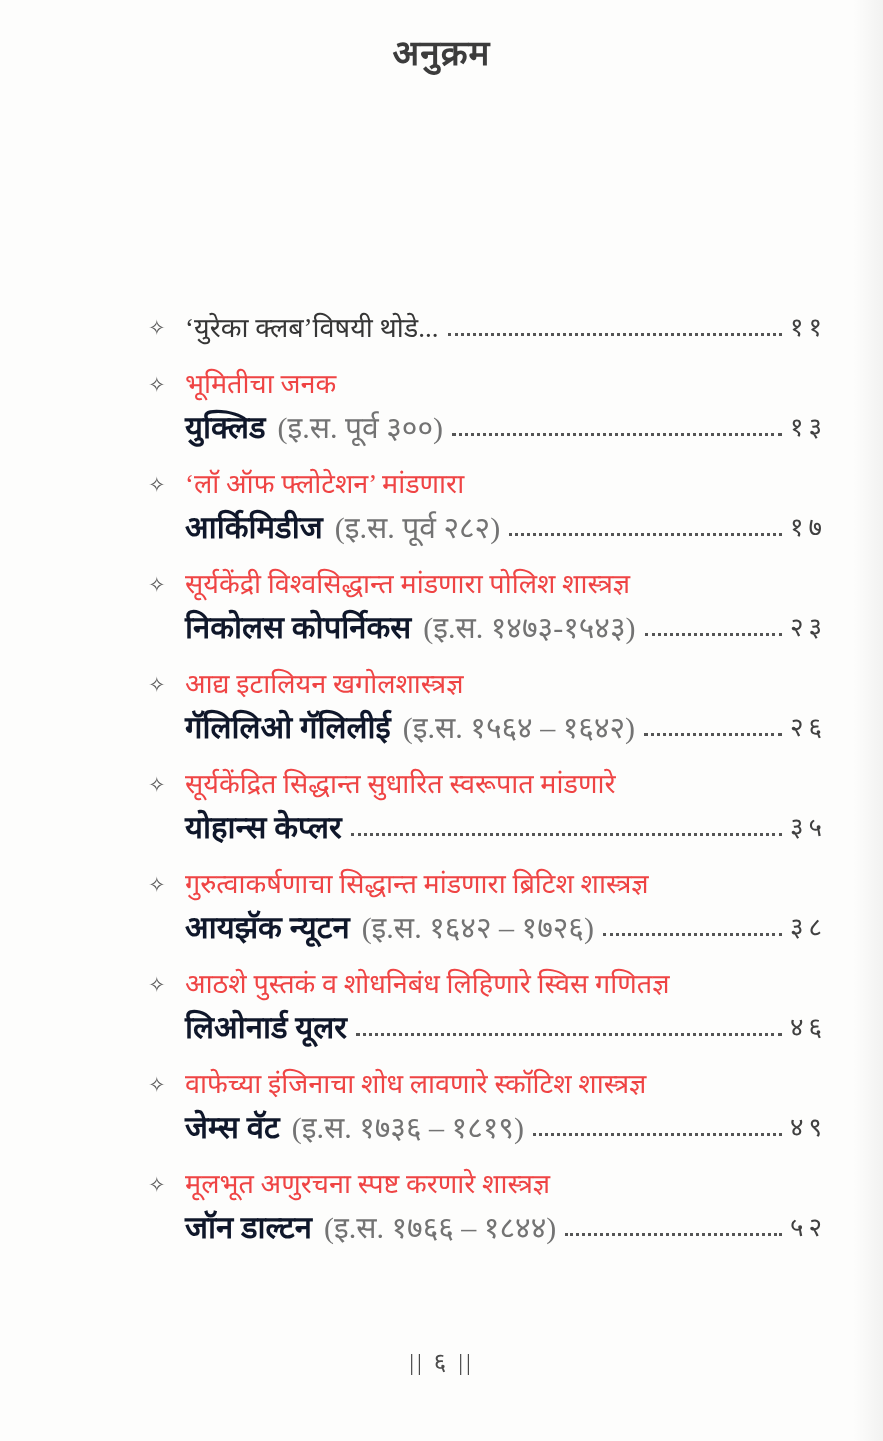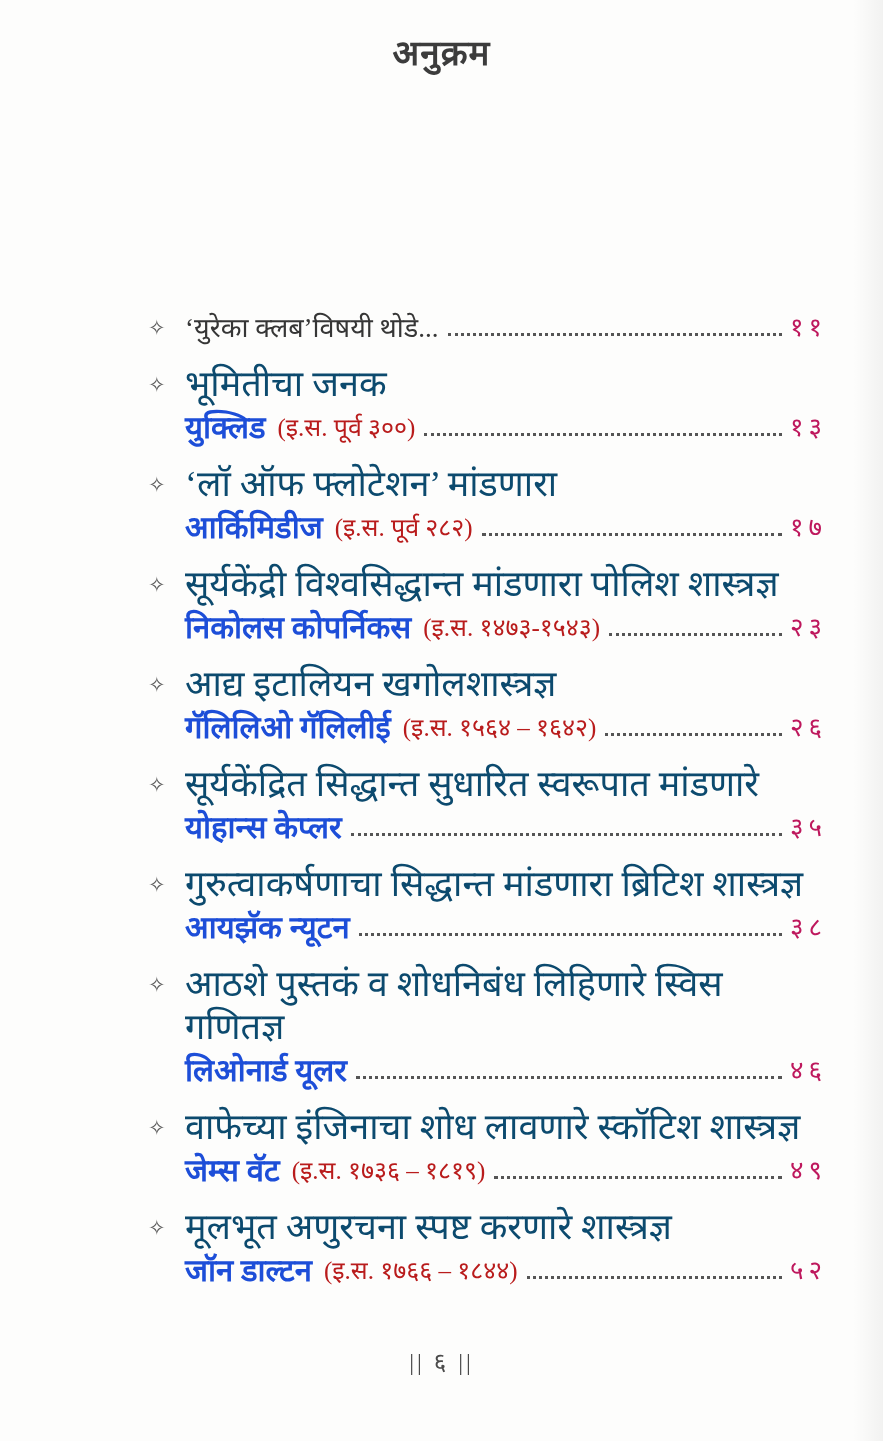--- a/index.html
+++ b/index.html
@@ -34,54 +34,54 @@
   .entry { display: flex; margin-bottom: 13px; }
   .bullet {
     flex: 0 0 37px;
     width: 37px;
     font-size: 21px;
     color: #5a5a5a;
     line-height: 44px;
   }
   .entry-body { flex: 1 1 auto; min-width: 0; }
   .line1 {
-    font-size: 36px;
+    font-size: 27px;
     line-height: 43px;
-    color: #0c4a6e;
+    color: #ef4444;
   }
   .line2 {
     display: flex;
     align-items: flex-start;
     line-height: 44px;
   }
   .name {
     font-size: 31px;
     font-weight: 700;
     white-space: nowrap;
-    color: #1d4ed8;
+    color: #0f172a;
   }
   .entry.plain .name { font-size: 27px; font-weight: 400; color: #363636; }
   .years {
-    font-size: 25px;
+    font-size: 30px;
     margin-left: 12px;
     white-space: nowrap;
-    color: #b91c1c;
+    color: #737373;
   }
   .leader {
     flex: 1 1 auto;
     min-width: 24px;
     border-bottom: 3px dotted #555555;
     align-self: flex-end;
     margin: 0 8px 14px 9px;
   }
   .pageno {
     font-size: 26px;
     letter-spacing: 5px;
     white-space: nowrap;
-    color: #be185d;
+    color: #404040;
   }
   .footer {
     position: absolute;
     bottom: 64px;
     width: 100%;
     text-align: center;
     font-size: 24px;
     color: #4a4a4a;
     letter-spacing: 3px;
   }
@@ -169,20 +169,21 @@
       </div>
     </div>
   </div>
 
   <div class="entry">
     <span class="bullet">✧</span>
     <div class="entry-body">
       <div class="line1">गुरुत्वाकर्षणाचा सिद्धान्त मांडणारा ब्रिटिश शास्त्रज्ञ</div>
       <div class="line2">
         <span class="name">आयझॅक न्यूटन</span>
+        <span class="years">(इ.स. १६४२ – १७२६)</span>
         <span class="leader"></span>
         <span class="pageno">३८</span>
       </div>
     </div>
   </div>
 
   <div class="entry">
     <span class="bullet">✧</span>
     <div class="entry-body">
       <div class="line1">आठशे पुस्तकं व शोधनिबंध लिहिणारे स्विस गणितज्ञ</div>

